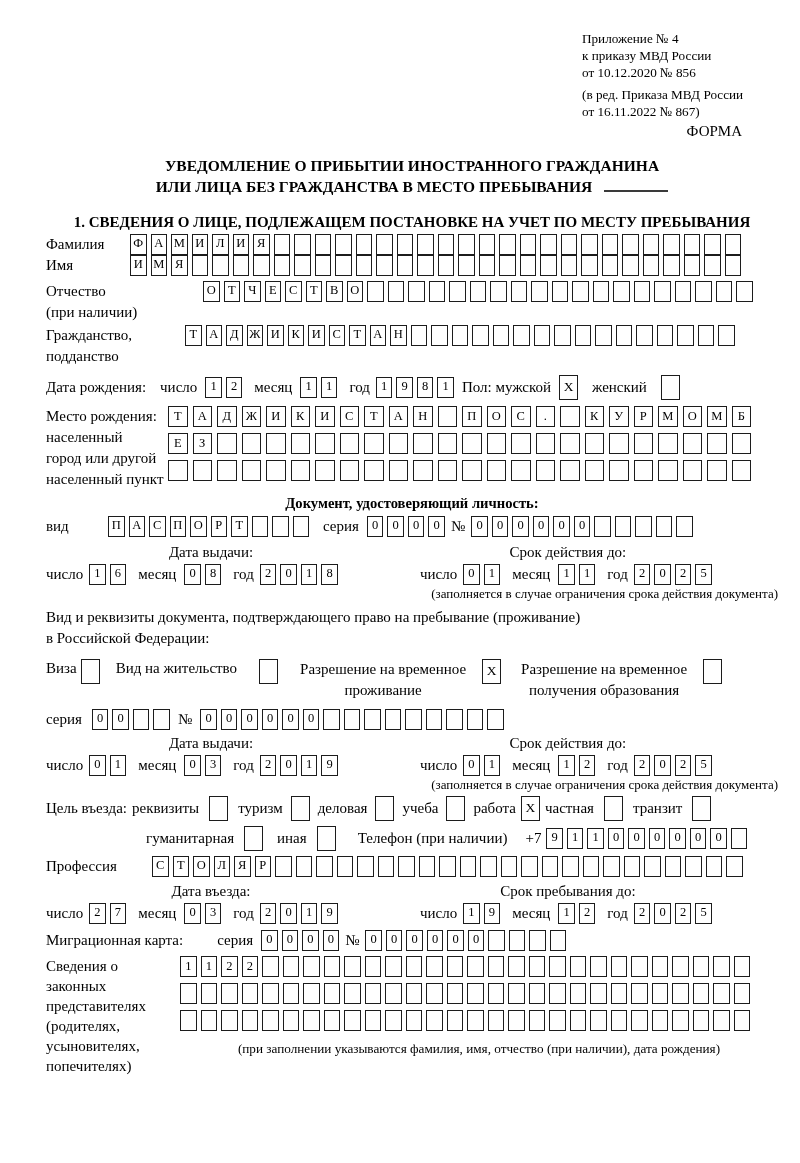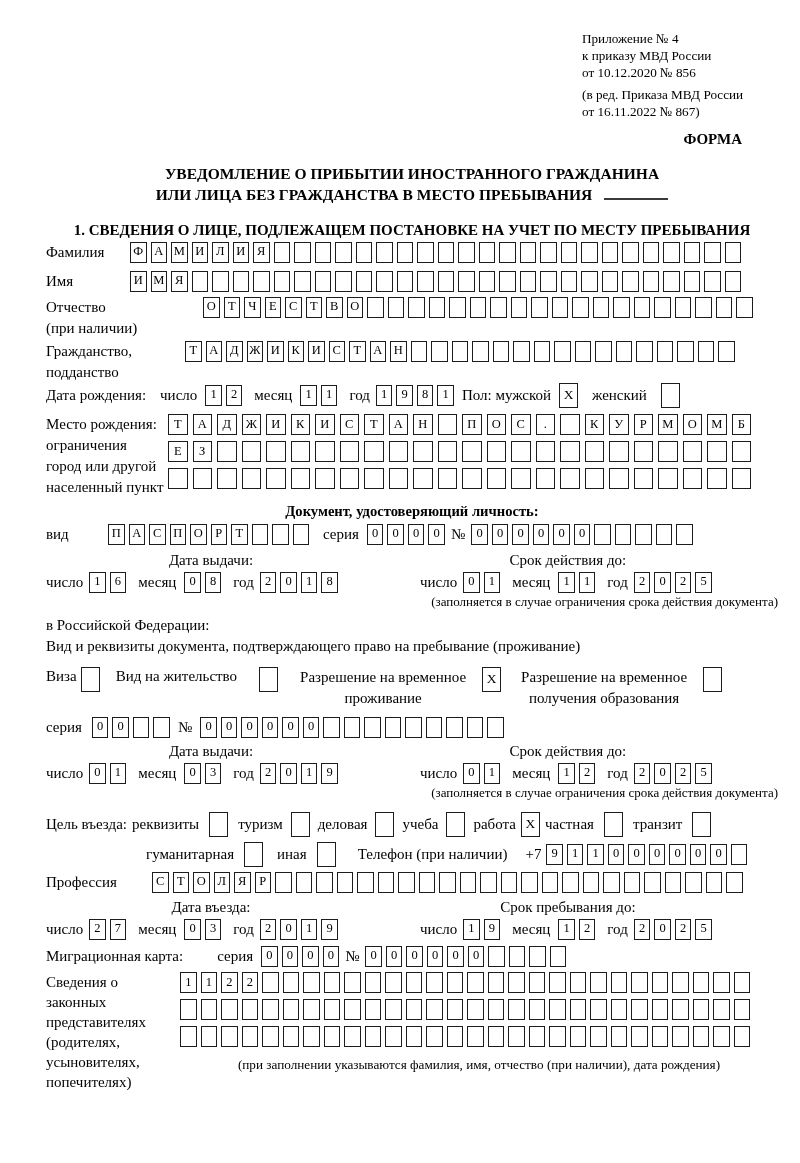--- a/index.html
+++ b/index.html
@@ -8,21 +8,21 @@
     width: 800px; height: 1163px; overflow: hidden;
     font-family: "Liberation Serif", "DejaVu Serif", serif;
     color: #000; font-size: 15px; line-height: 1.25;
   }
   .page { padding: 30px 22px 0 46px; }
 
   
   .hdr { display: flex; justify-content: flex-end; }
   .hdr-block { width: 196px; font-size: 13.2px; line-height: 17px; }
   .hdr-gap { height: 5px; }
-  .forma { text-align: right; font-weight: bold; padding-right: 36px; margin-top: 10px; font-size: 15px; }
+  .forma { text-align: right; font-weight: normal; padding-right: 36px; margin-top: 2px; font-size: 15px; }
 
   .title { text-align: center; font-weight: bold; margin-top: 14px; font-size: 15.5px; line-height: 21px; }
   .blank-line { display: inline-block; width: 64px; border-bottom: 2.5px solid #3a3a3a; height: 13px; margin-left: 12px; }
   .sec { font-weight: bold; margin-top: 16px; font-size: 15px; text-align: center; white-space: nowrap; }
 
   
   .cells { display: inline-flex; flex-wrap: nowrap; }
   .cell {
     flex: none; display: inline-flex; align-items: center; justify-content: center;
     width: 16.5px; height: 21px; border: 1.6px solid #1c1c1c; margin-right: 4px;
@@ -109,21 +109,21 @@
         <span class="cell"></span>
         <span class="cell"></span>
         <span class="cell"></span>
         <span class="cell"></span>
         <span class="cell"></span>
         <span class="cell"></span>
         <span class="cell"></span>
       </span>
   </div>
 
-  <div class="frow" style="margin-top:8px">
+  <div class="frow" style="margin-top:0">
     <span class="lbl" style="width:84px">Имя</span>
     <span class="cells">
         <span class="cell">И</span>
         <span class="cell">М</span>
         <span class="cell">Я</span>
         <span class="cell"></span>
         <span class="cell"></span>
         <span class="cell"></span>
         <span class="cell"></span>
         <span class="cell"></span>
@@ -217,21 +217,21 @@
         <span class="cell"></span>
         <span class="cell"></span>
         <span class="cell"></span>
         <span class="cell"></span>
         <span class="cell"></span>
         <span class="cell"></span>
         <span class="cell"></span>
       </span>
   </div>
 
-  <div class="frow" style="">
+  <div class="frow" style="margin-top:8px">
     <span class="lbl">Дата рождения:</span>
     <span class="sub ml14 mr8">число</span>
     <span class="cells">
         <span class="cell">1</span>
         <span class="cell">2</span>
       </span>
     <span class="sub ml8 mr8">месяц</span>
     <span class="cells">
         <span class="cell">1</span>
         <span class="cell">1</span>
@@ -245,21 +245,21 @@
       </span>
     <span class="sub" style="margin-left:4px">Пол: мужской</span>
     <span class="checkbox ml8">X</span>
     <span class="sub ml14">женский</span>
     <span class="checkbox ml14"></span>
   </div>
 
   <div class="frow2" style="margin-top:6px">
     <div class="lbl2" style="width:122px">
       <div>Место рождения:</div>
-      <div>ограничения</div>
+      <div>населенный</div>
       <div>город или другой</div>
       <div>населенный пункт</div>
     </div>
     <div class="stack-rows">
       <div class="cells wide">
           <span class="cell">Т</span>
           <span class="cell">А</span>
           <span class="cell">Д</span>
           <span class="cell">Ж</span>
           <span class="cell">И</span>
@@ -419,22 +419,22 @@
             <span class="cell">0</span>
             <span class="cell">2</span>
             <span class="cell">5</span>
           </span>
       </div>
     </div>
   </div>
   <div class="note">(заполняется в случае ограничения срока действия документа)</div>
 
   <div style="margin-top:6px; line-height:21px">
+    <div>Вид и реквизиты документа, подтверждающего право на пребывание (проживание)</div>
     <div>в Российской Федерации:</div>
-    <div>Вид и реквизиты документа, подтверждающего право на пребывание (проживание)</div>
   </div>
 
   <div class="frow2" style="margin-top:10px">
     <span class="sub">Виза</span>
     <span class="checkbox" style="margin-left:4px"></span>
     <span class="sub" style="margin-left:16px">Вид на жительство</span>
     <span class="checkbox" style="margin-left:22px"></span>
     <div class="ocol" style="width:182px; margin-left:14px">
       <div>Разрешение на временное</div>
       <div>проживание</div>
@@ -516,21 +516,21 @@
             <span class="cell">2</span>
             <span class="cell">0</span>
             <span class="cell">2</span>
             <span class="cell">5</span>
           </span>
       </div>
     </div>
   </div>
   <div class="note">(заполняется в случае ограничения срока действия документа)</div>
 
-  <div class="frow" style="margin-top:12px">
+  <div class="frow" style="margin-top:4px">
     <span class="sub">Цель въезда:</span>
     <span class="sub" style="margin-left:5px">реквизиты</span>
     <span class="checkbox ml10"></span>
     <span class="sub ml10">туризм</span>
     <span class="checkbox ml8"></span>
     <span class="sub ml8">деловая</span>
     <span class="checkbox ml8"></span>
     <span class="sub ml8">учеба</span>
     <span class="checkbox ml8"></span>
     <span class="sub ml8">работа</span>

